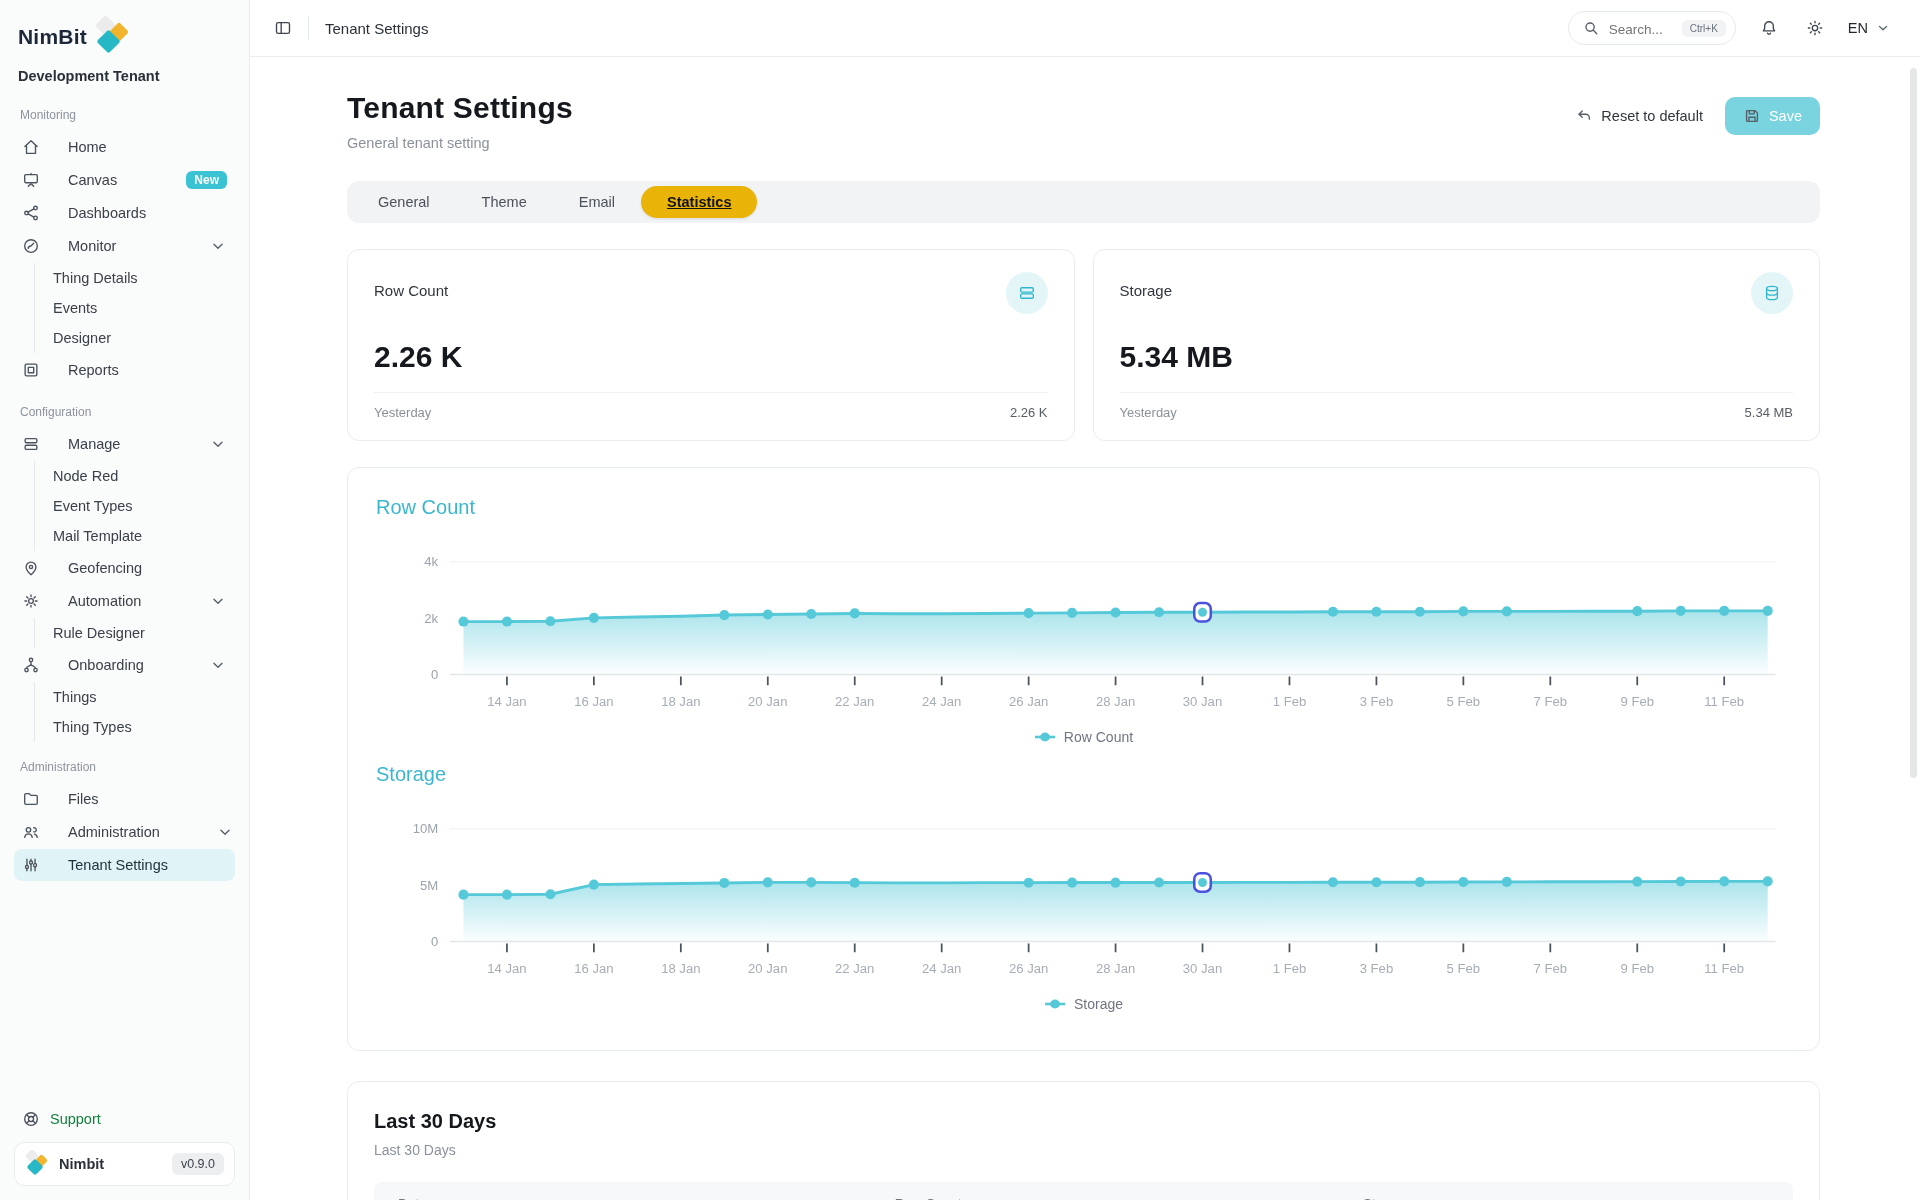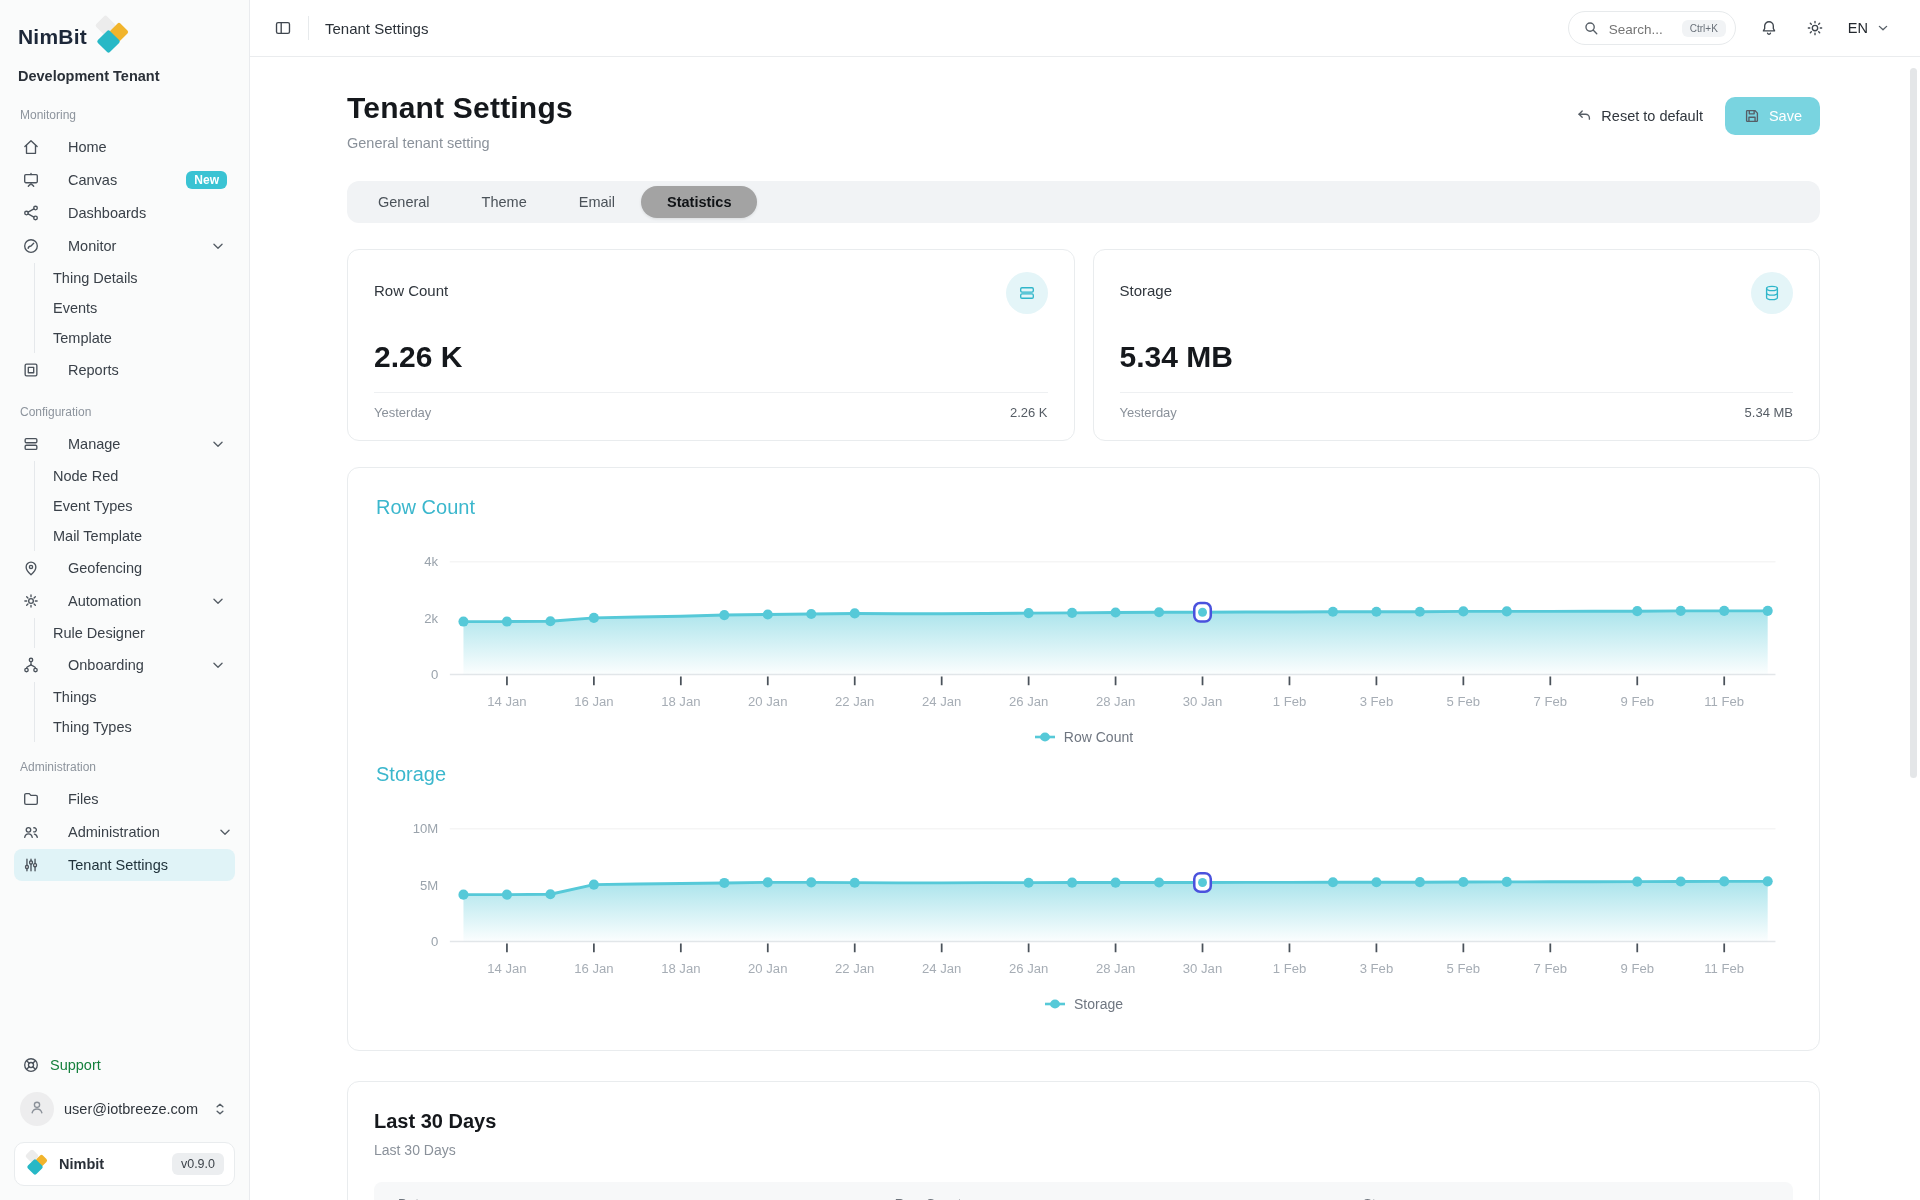--- a/index.html
+++ b/index.html
@@ -72,21 +72,21 @@
   .head-actions { margin-left:auto; display:flex; align-items:center; gap:22px; margin-top:6px; }
   .reset-btn { display:flex; align-items:center; gap:8px; background:none; border:none; font-size:14.5px;
     color:#30363d; cursor:pointer; font-family:"Liberation Sans",sans-serif; }
   .save-btn { display:flex; align-items:center; gap:8px; background:#79d4e0; border:none; color:#fff;
     font-size:14.5px; font-weight:500; border-radius:10px; padding:10px 18px; cursor:pointer;
     font-family:"Liberation Sans",sans-serif; }
 
   .tabbar { margin-top:30px; background:#f1f3f5; border-radius:12px; padding:5px; display:flex; width:100%; }
   .tab { border:none; background:none; font-size:14.5px; color:#4b5259; padding:8px 26px; border-radius:999px;
     cursor:pointer; font-family:"Liberation Sans",sans-serif; }
-  .tab.active { background:#a3a3a3; color:#101316; font-weight:600; box-shadow:0 1px 3px rgba(20,25,30,.10); }
+  .tab.active { background:#eab308; color:#101316; font-weight:600; box-shadow:0 1px 3px rgba(20,25,30,.10);text-decoration:underline; }
 
   .cards-row { display:flex; gap:18px; margin-top:26px; }
   .stat-card { flex:1; border:1px solid #e9ecee; border-radius:12px; padding:22px 26px 16px 26px; background:#fff; }
   .stat-top { display:flex; align-items:flex-start; }
   .stat-title { font-size:15px; color:#30363d; margin-top:10px; }
   .stat-icon { margin-left:auto; width:42px; height:42px; border-radius:50%; background:#e4f5f8;
     display:flex; align-items:center; justify-content:center; color:#2fb6ca; }
   .stat-value { font-size:30px; font-weight:700; color:#15181c; margin:26px 0 18px 0; }
   .stat-footer { border-top:1px solid #eef0f2; display:flex; font-size:13px; color:#8a919a; padding:12px 0 4px 0; }
   .stat-footer .fv { margin-left:auto; color:#565d65; }
@@ -174,21 +174,21 @@
           <span class="spacer"></span>
           <span class="chev">
             <svg width="18" height="18" viewBox="0 0 20 20" fill="none" stroke="currentColor" stroke-width="1.5" stroke-linecap="round" stroke-linejoin="round">
               <path d="M5.5 8 10 12.5 14.5 8"></path>
             </svg>
           </span>
         </div>
         <div class="subitems">
           <div class="subitem">Thing Details</div>
           <div class="subitem">Events</div>
-          <div class="subitem">Template</div>
+          <div class="subitem">Designer</div>
         </div>
         <div class="nav-item">
           <span class="nicon">
             <svg width="18" height="18" viewBox="0 0 20 20" fill="none" stroke="currentColor" stroke-width="1.5" stroke-linecap="round" stroke-linejoin="round">
               <rect x="3.5" y="3.5" width="13" height="13" rx="1.5"></rect>
               <rect x="7" y="7" width="6" height="6"></rect>
             </svg>
           </span>
       <span>Reports</span>
           <span class="spacer"></span>
@@ -307,34 +307,20 @@
       <span class="nicon">
           <svg width="18" height="18" viewBox="0 0 20 20" fill="none" stroke="currentColor" stroke-width="1.5" stroke-linecap="round" stroke-linejoin="round">
             <circle cx="10" cy="10" r="7"></circle>
             <circle cx="10" cy="10" r="2.8"></circle>
             <path d="M5.2 5.2 8 8M12 12l2.8 2.8M14.8 5.2 12 8M8 12l-2.8 2.8"></path>
           </svg>
         </span>
       <span>Support</span>
     </div>
 
-    <div class="user-row">
-      <span class="avatar">
-          <span id="avatar-icon"><svg width="18" height="18" viewBox="0 0 20 20" fill="none" stroke="currentColor" stroke-width="1.5" stroke-linecap="round" stroke-linejoin="round">
-              <circle cx="10" cy="7.6" r="2.9"></circle>
-              <path d="M4.6 16.4c.8-2.7 2.9-4.2 5.4-4.2s4.6 1.5 5.4 4.2"></path>
-            </svg></span>
-        </span>
-      <span class="user-email">user@iotbreeze.com</span>
-      <span class="chev" id="updown-icon">
-          <svg width="18" height="18" viewBox="0 0 20 20" fill="none" stroke="currentColor" stroke-width="1.5" stroke-linecap="round" stroke-linejoin="round">
-            <path d="M6.8 7.6 10 4.6l3.2 3M6.8 12.4l3.2 3 3.2-3"></path>
-          </svg>
-        </span>
-    </div>
 
     <div class="footer-card">
       <span class="diamonds">
         <i class="d-gray"></i>
           <i class="d-gold"></i>
           <i class="d-teal"></i>
       </span>
       <span class="footer-name">Nimbit</span>
       <span class="version-badge">v0.9.0</span>
     </div>

